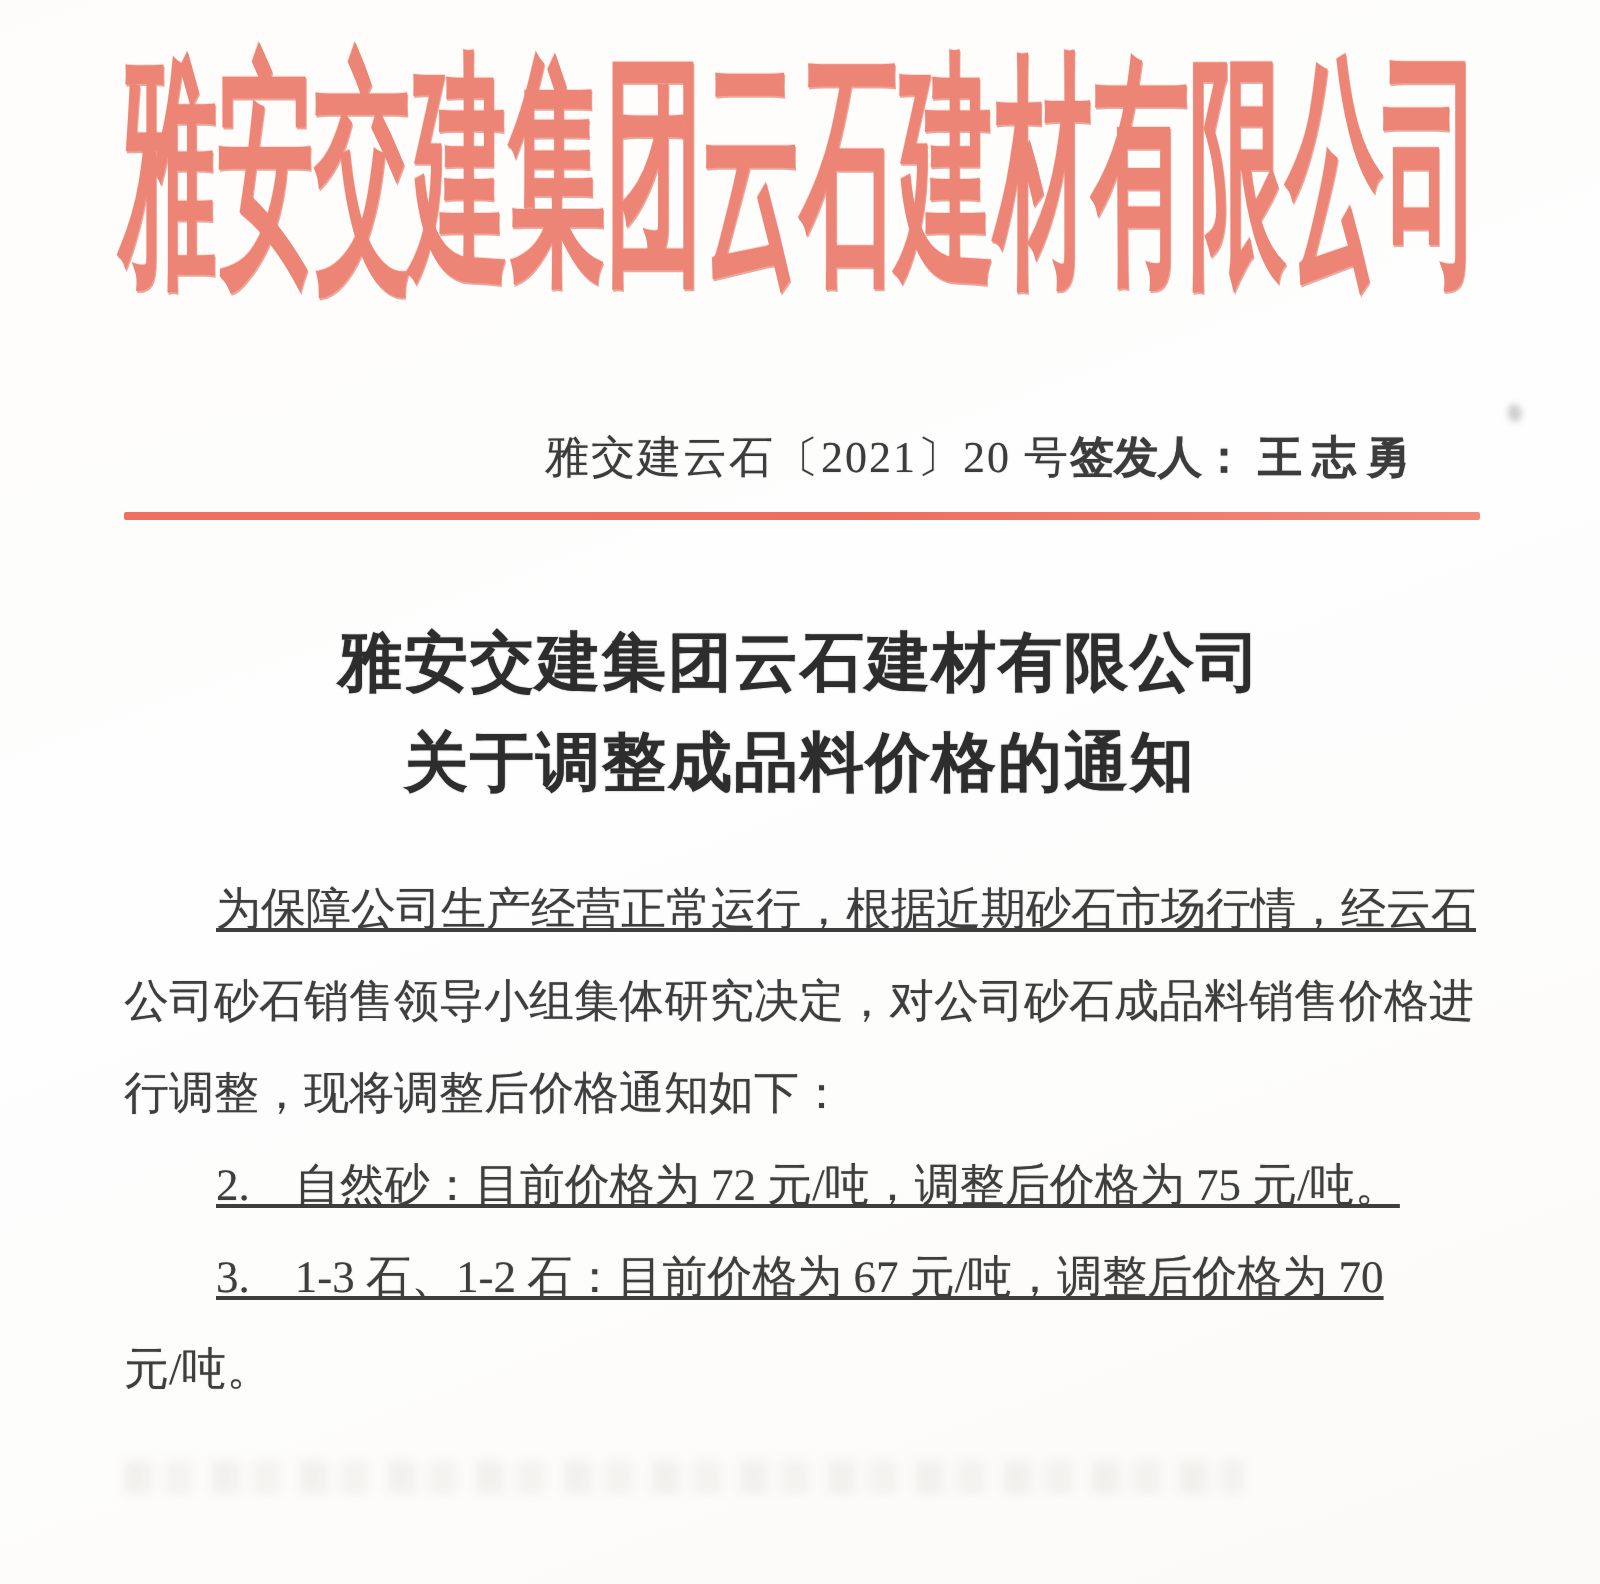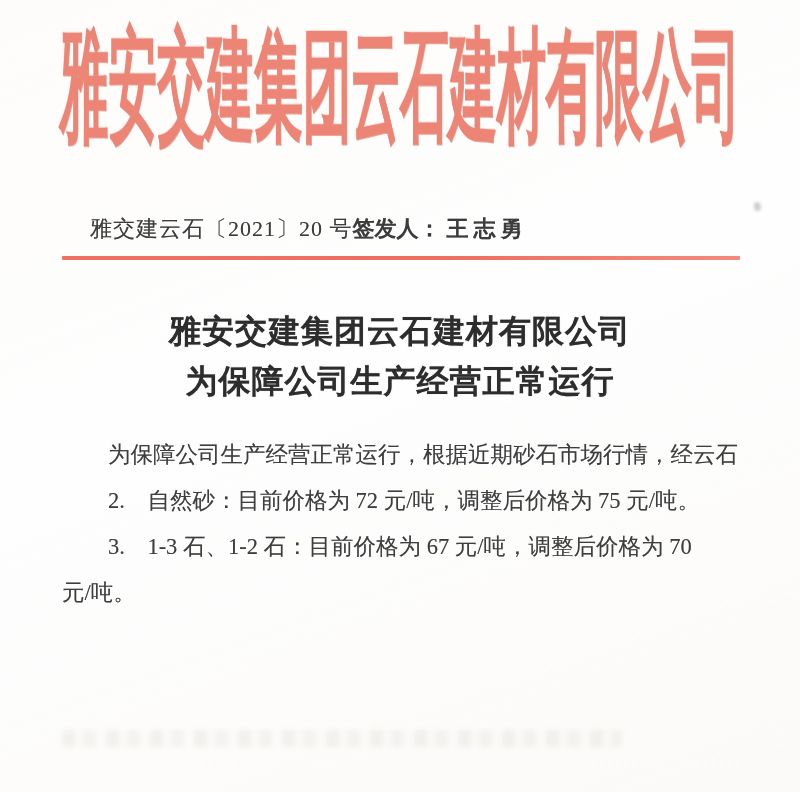--- a/index.html
+++ b/index.html
@@ -26,21 +26,21 @@
     white-space:nowrap;
     font-size:108px;font-weight:bold;
     color:#ed8576;
     text-shadow:1px 1px 0 rgba(224,95,75,.55), -0.5px -0.5px 0 rgba(255,200,190,.6);
     transform:scale(0.45,1.14);
     transform-origin:center center;
   }
   
   .meta-row{
     margin:64px 60px 0 62px;
-    display:flex;justify-content:flex-start;align-items:baseline;
+    display:flex;justify-content:flex-end;align-items:baseline;
     font-size:22px;line-height:30px;color:#3c3c3c;
     text-shadow:0 0 .6px rgba(70,70,70,.5);
   }
   .doc-number{padding-left:28px;letter-spacing:1px;}
   .issuer{padding-right:30px;font-weight:bold;}
   .issuer-name{letter-spacing:5px;margin-left:6px;}
   
   .red-rule{
     margin:12px 60px 0 62px;height:4px;
     background:linear-gradient(90deg,#ef7061 0%,#ee6e5e 55%,#f28a7c 100%);
@@ -58,21 +58,21 @@
   }
   
   .body-block{
     position:relative;z-index:1;
     margin:26px 60px 0 62px;
     font-size:22.5px;line-height:46px;
     color:#3e3e3e;
     text-shadow:0 0 .6px rgba(70,70,70,.45);
   }
   .line{white-space:nowrap;}
-  .indent{text-indent:46px;}
+  .indent{text-indent:46px;text-decoration:underline;}
   
   .bleed{
     position:absolute;left:62px;top:730px;
     width:560px;height:17px;z-index:0;
     background:
       repeating-linear-gradient(90deg,
         rgba(158,152,128,.20) 0 13px, rgba(158,152,128,.04) 13px 21px,
         rgba(158,152,128,.16) 21px 34px, rgba(158,152,128,.02) 34px 44px);
     filter:blur(2.5px);
     opacity:.55;
@@ -94,25 +94,27 @@
 
   <div class="meta-row">
     <span class="doc-number">雅交建云石〔2021〕20 号</span>
     <span class="issuer"><span>签发人：</span><span class="issuer-name">王志勇</span></span>
   </div>
 
   <div class="red-rule"></div>
 
   <div class="doc-title">
     <div class="line">雅安交建集团云石建材有限公司</div>
-    <div class="line">为保障公司生产经营正常运行</div>
+    <div class="line">关于调整成品料价格的通知</div>
   </div>
 
   <div class="body-block">
     <div class="line indent">为保障公司生产经营正常运行，根据近期砂石市场行情，经云石</div>
+    <div class="line">公司砂石销售领导小组集体研究决定，对公司砂石成品料销售价格进</div>
+    <div class="line">行调整，现将调整后价格通知如下：</div>
     <div class="line indent">2.　自然砂：目前价格为 72 元/吨，调整后价格为 75 元/吨。</div>
     <div class="line indent">3.　1-3 石、1-2 石：目前价格为 67 元/吨，调整后价格为 70</div>
     <div class="line">元/吨。</div>
   </div>
 
   <div class="bleed"></div>
   <div class="speck"></div>
 
 </div>
 

